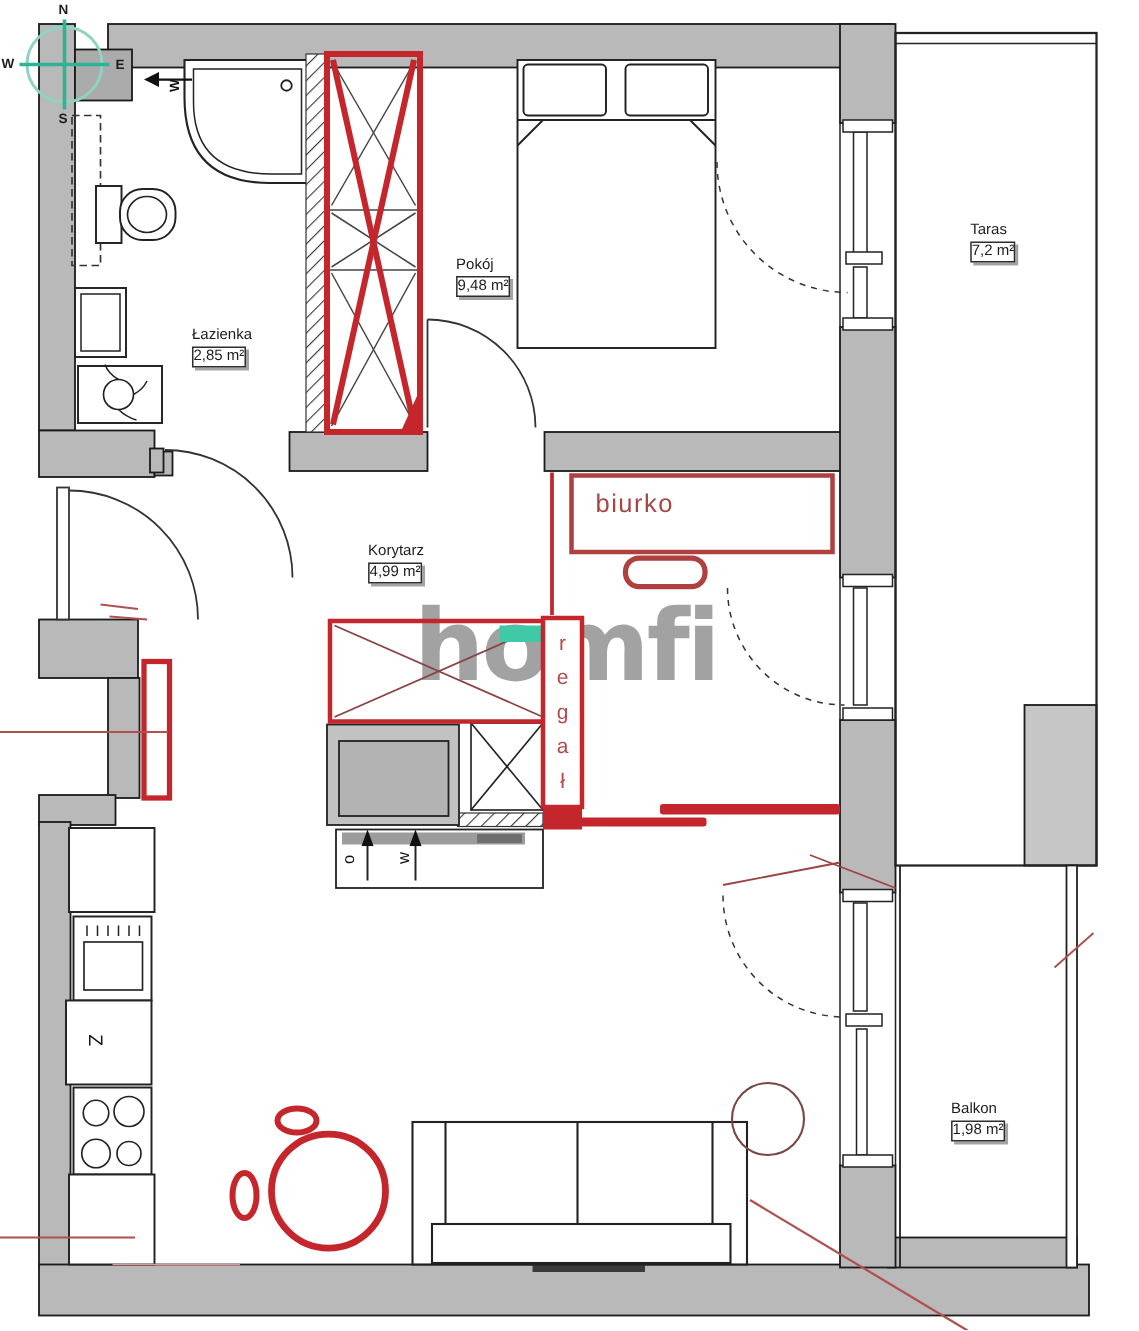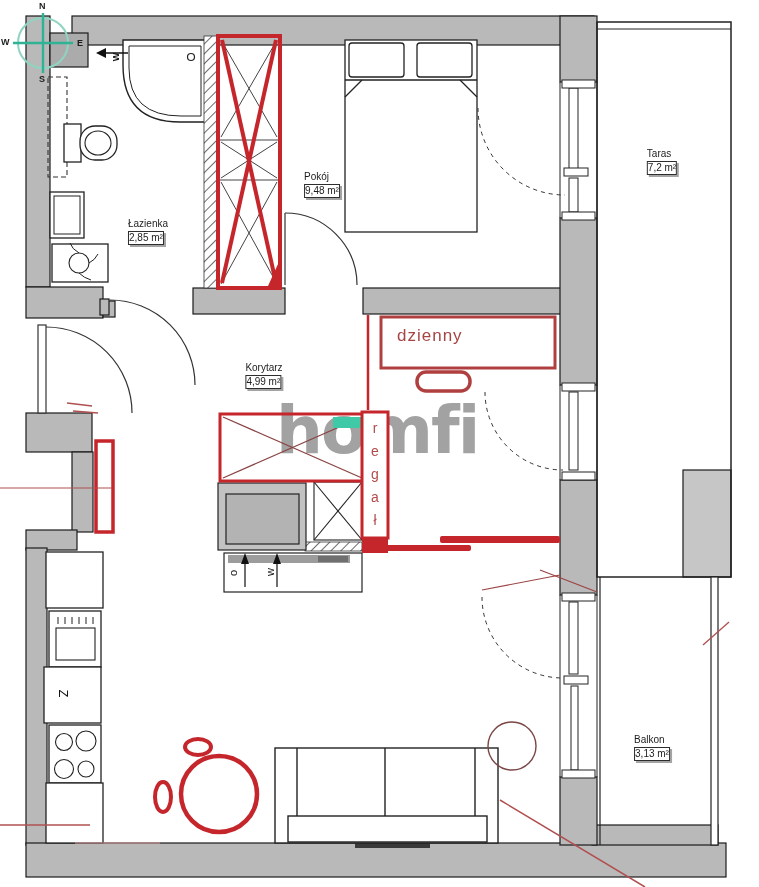--- a/index.html
+++ b/index.html
@@ -288,24 +288,24 @@
   </div>
 
   <div class="room-label" style="left:264px;top:362px">
     <div>Korytarz</div>
     <div class="room-area">4,99 m²</div>
   </div>
 
 
   <div class="room-label" style="left:652px;top:734px">
     <div>Balkon</div>
-    <div class="room-area">3,13 m²</div>
-  </div>
-
-  <div class="overlay-label desk-label" style="left:397px;top:326px">dzienny</div>
+    <div class="room-area">1,98 m²</div>
+  </div>
+
+  <div class="overlay-label desk-label" style="left:397px;top:326px">biurko</div>
 
   <div class="overlay-label shelf-label" style="left:363px;top:420px">regał</div>
 
   <div class="overlay-label" style="left:60px;top:686px;font-size:13px;color:#111;transform:rotate(90deg)">Z</div>
   <div class="overlay-label tiny-rot" style="left:230px;top:567px">o</div>
   <div class="overlay-label tiny-rot" style="left:266px;top:566px">w</div>
   <div class="overlay-label" style="left:112px;top:52px;font-size:9px;font-weight:bold;color:#111;transform:rotate(-90deg)">W</div>
 
   <div class="compass-letter" style="left:39px;top:1px">N</div>
   <div class="compass-letter" style="left:1px;top:37px">W</div>

